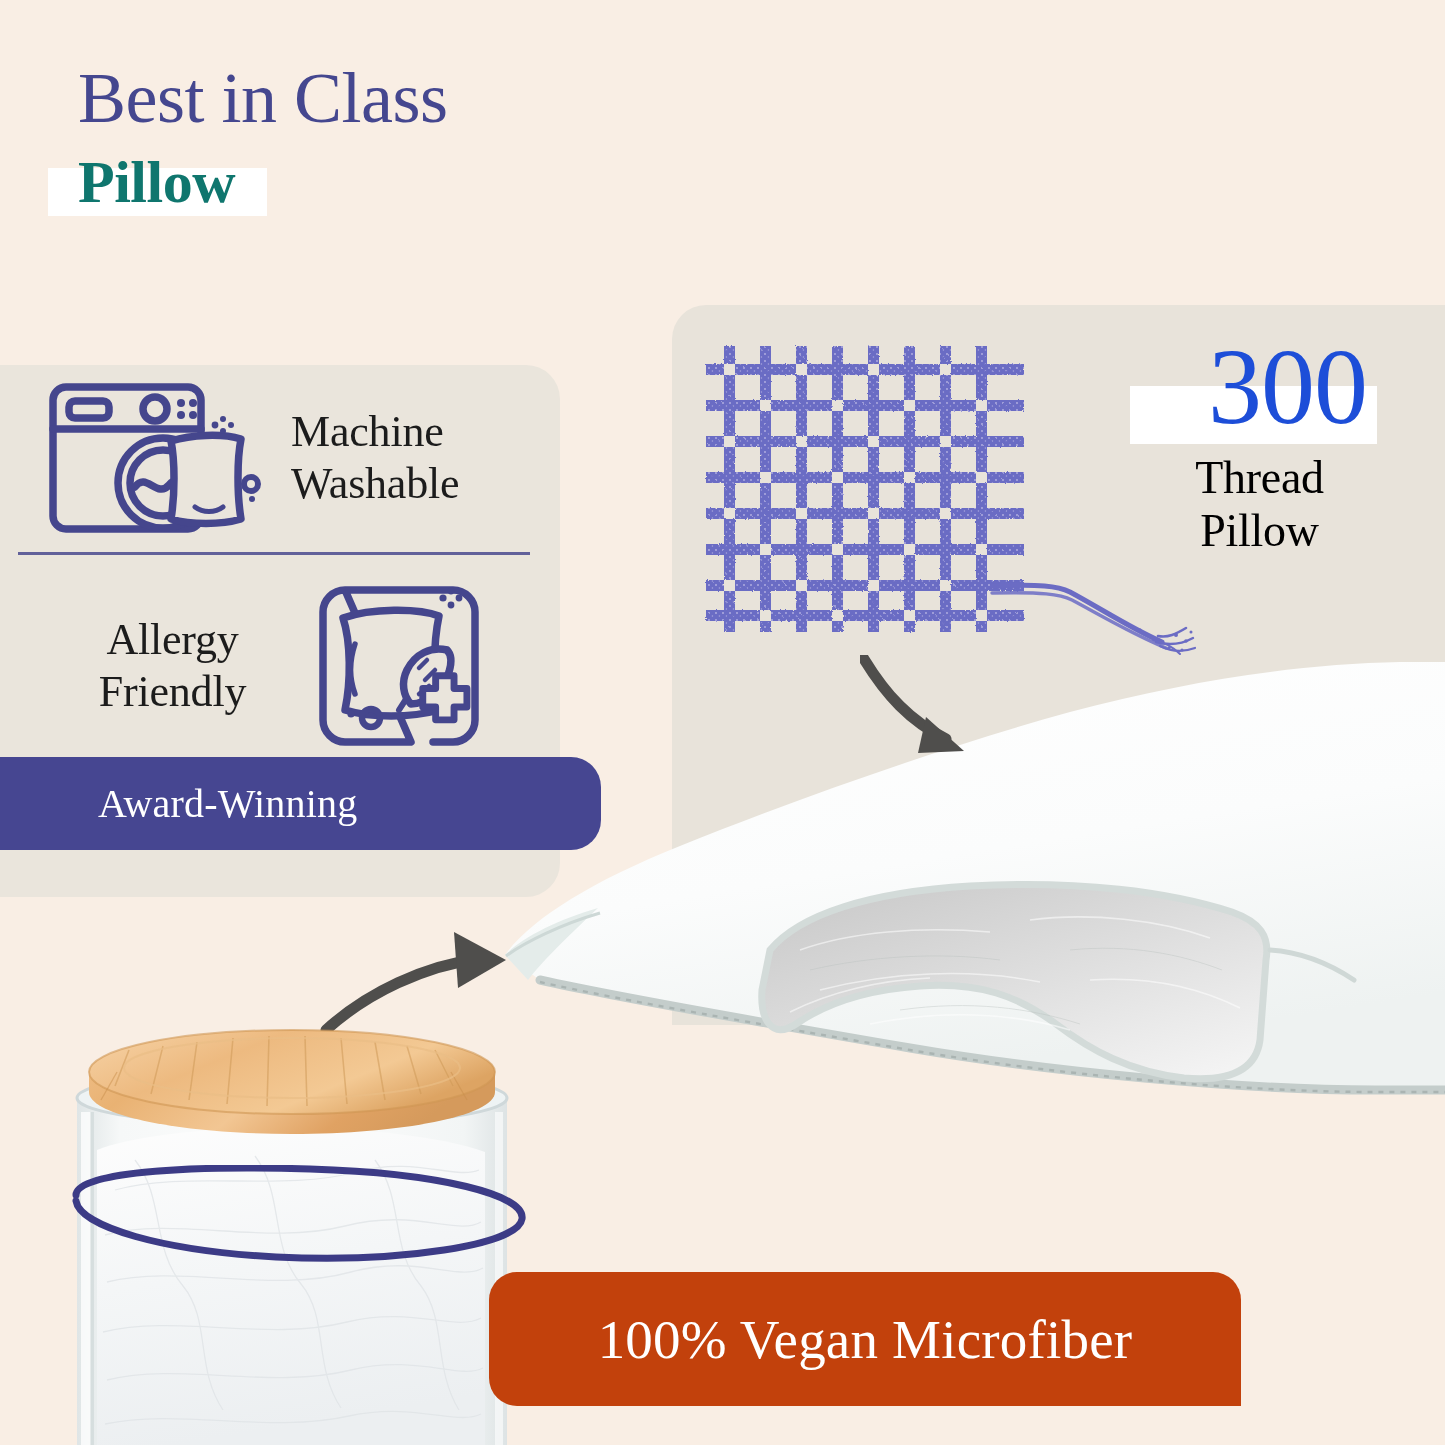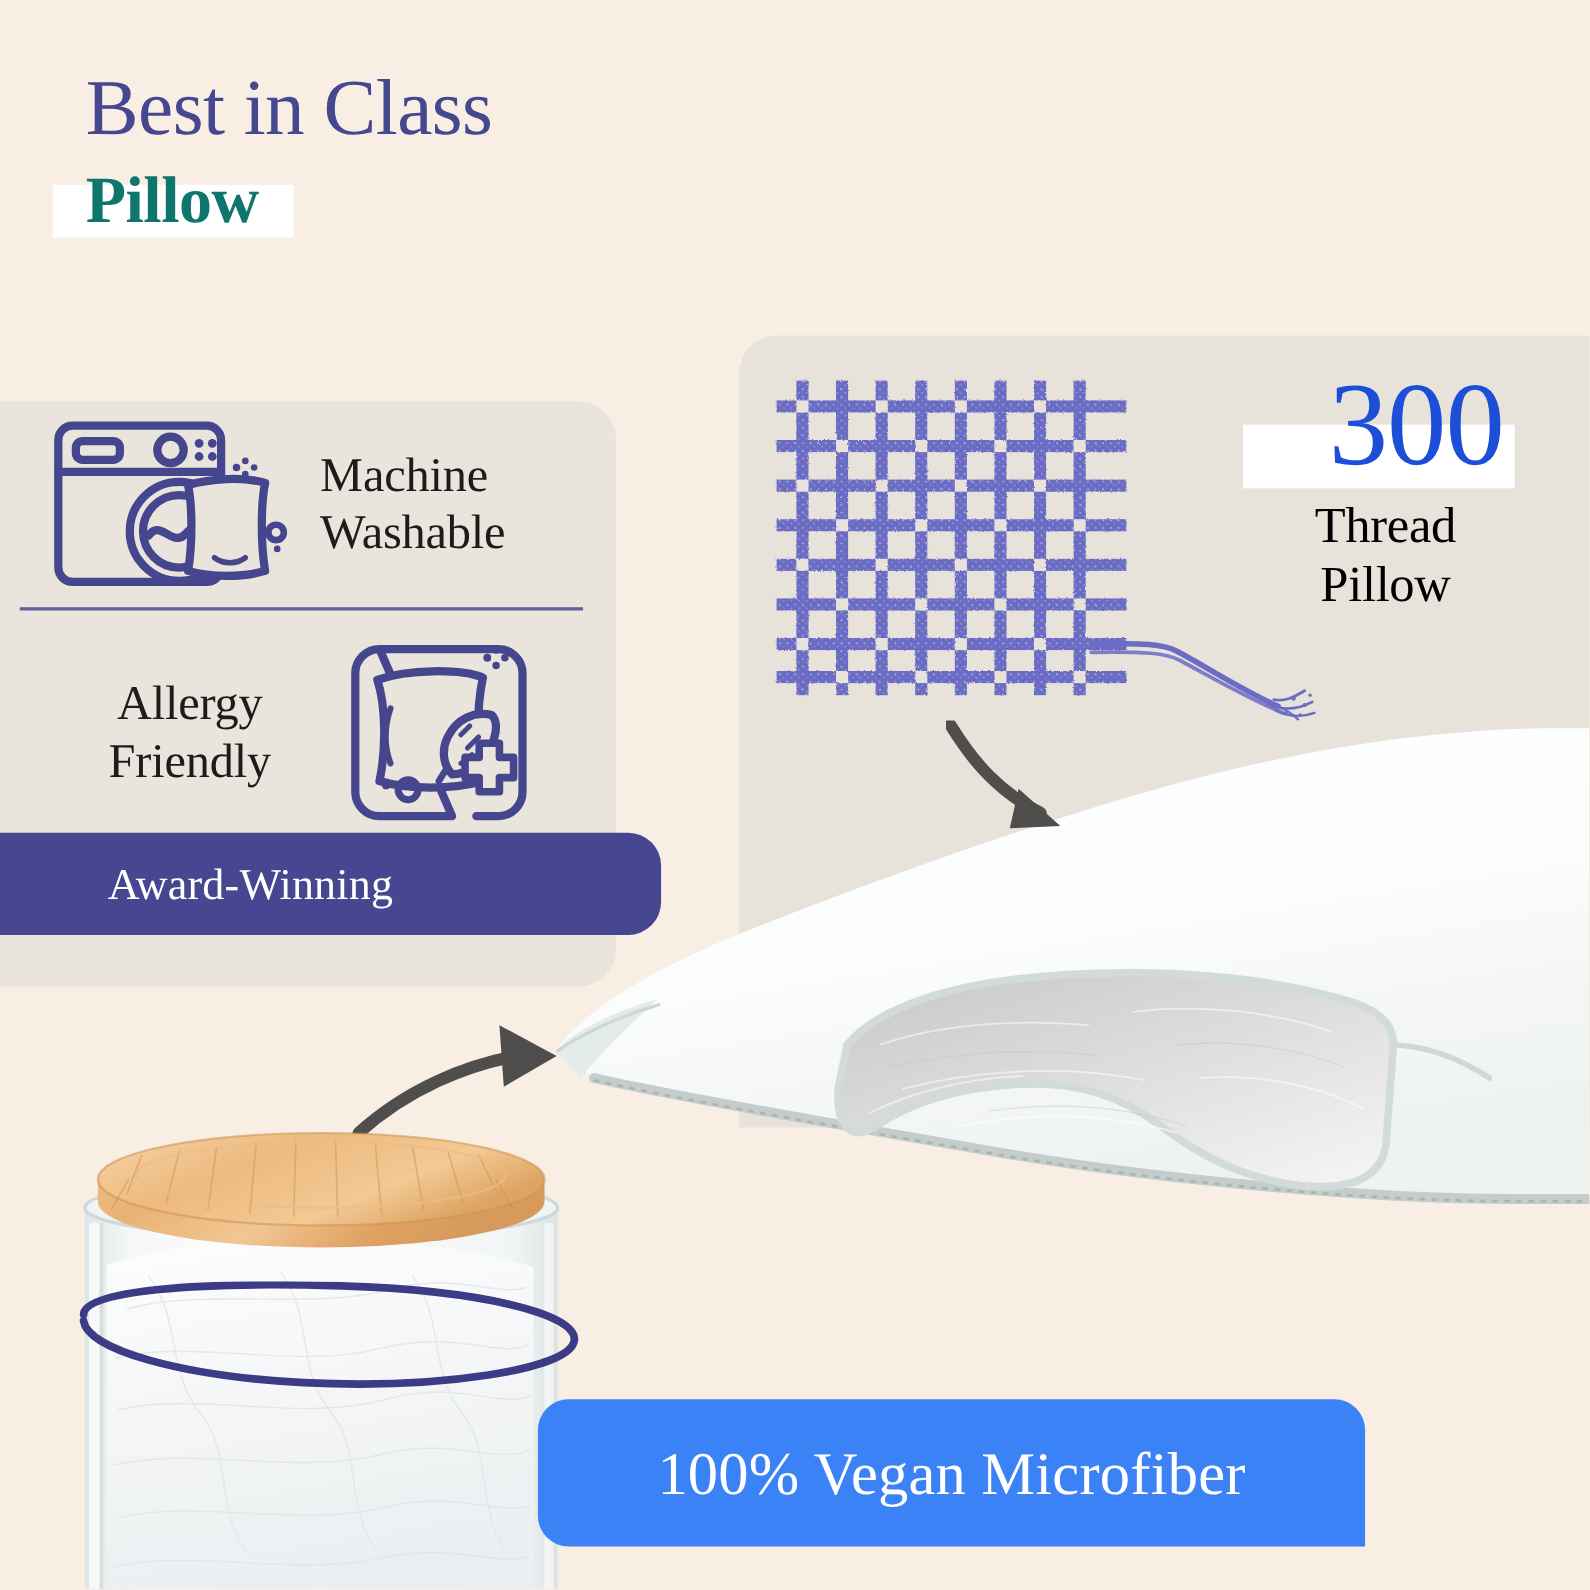--- a/index.html
+++ b/index.html
@@ -78,21 +78,21 @@
     position:relative;z-index:1;display:block;
     font-size:108px;line-height:102px;font-weight:400;color:#1d4ed8;letter-spacing:-1px;text-align:right;
   }
   .tc-label{
     margin-top:14px;font-size:46px;line-height:1.15;color:#000000;letter-spacing:-.3px;
   }
 
   
   .vegan-banner{
     position:absolute;left:489px;top:1272px;width:752px;height:134px;
-    background:#3b82f6;border-radius:28px 28px 0 28px;
+    background:#c2410c;border-radius:28px 28px 0 28px;
     display:flex;align-items:center;justify-content:center;
   }
   .vegan-banner span{color:#fff;font-size:55px;letter-spacing:.2px;}
 
   svg{display:block;}
 </style>
 </head>
 <body>
 
 <div class="stage">

